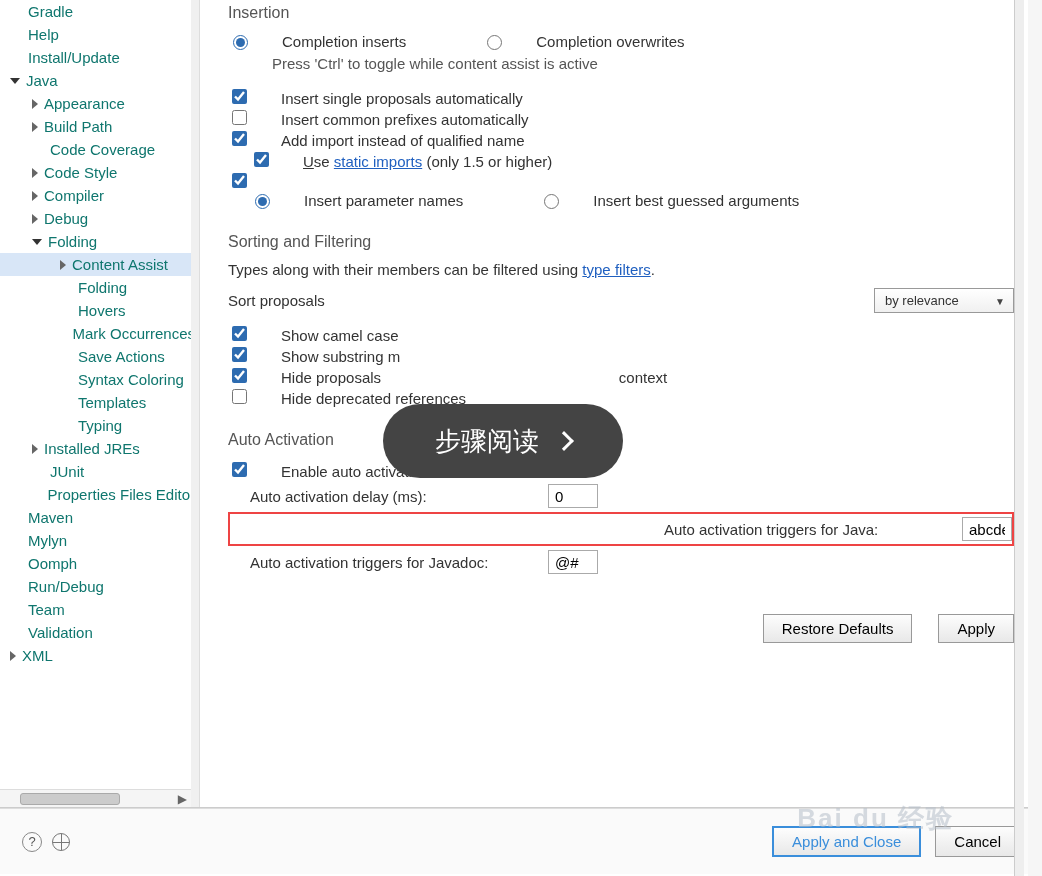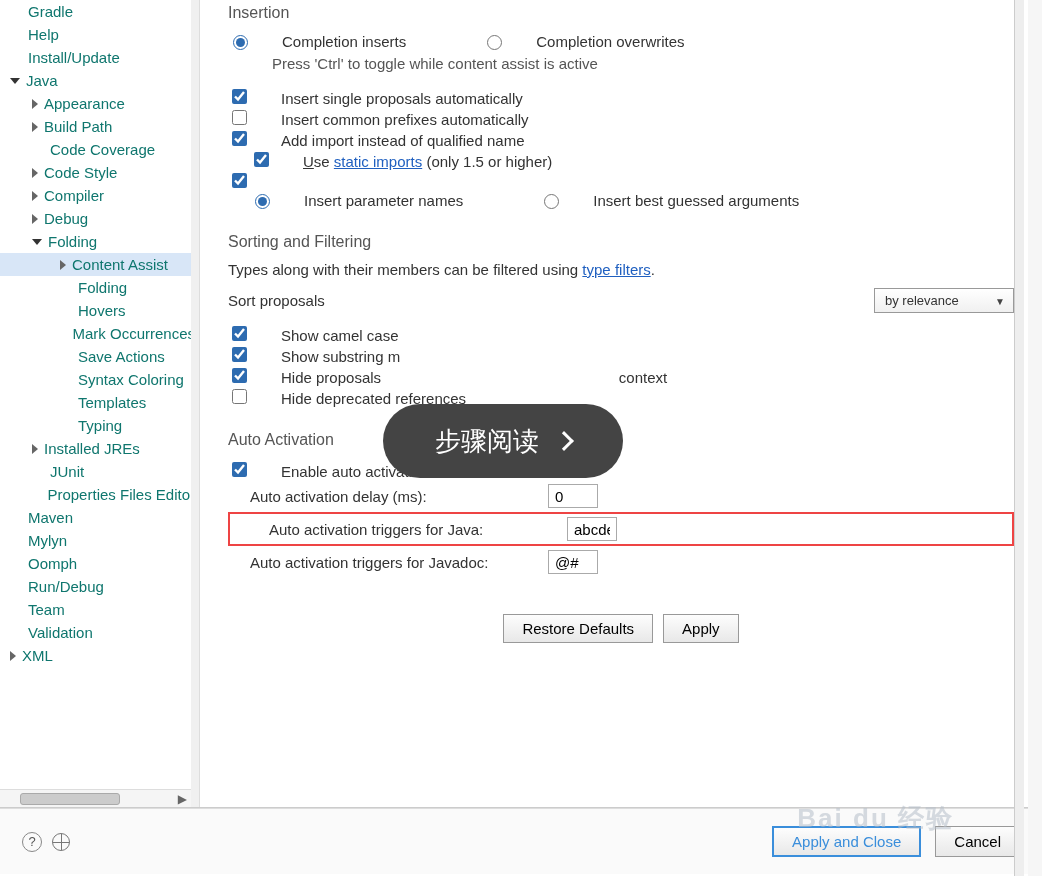--- a/index.html
+++ b/index.html
@@ -147,26 +147,27 @@
     padding: 2px 6px;
     font-size: 15px;
     width: 50px;
     height: 24px;
     font-family: inherit;
   }
   .highlight-box {
     border: 2px solid #e44;
     display: flex;
     align-items: center;
-    padding: 3px 17px;
+    padding: 3px 0;
+    justify-content: flex-end;
   }
   .btn-row {
     display: flex;
-    justify-content: center;
-    gap: 10px;
+    justify-content: flex-end;
+    gap: 26px;
     margin-top: 40px;
   }
   .btn {
     border: 1px solid #999;
     background: linear-gradient(#fdfdfd,#e8e8e8);
     padding: 5px 18px;
     font-size: 15px;
     cursor: pointer;
     font-family: inherit;
   }

